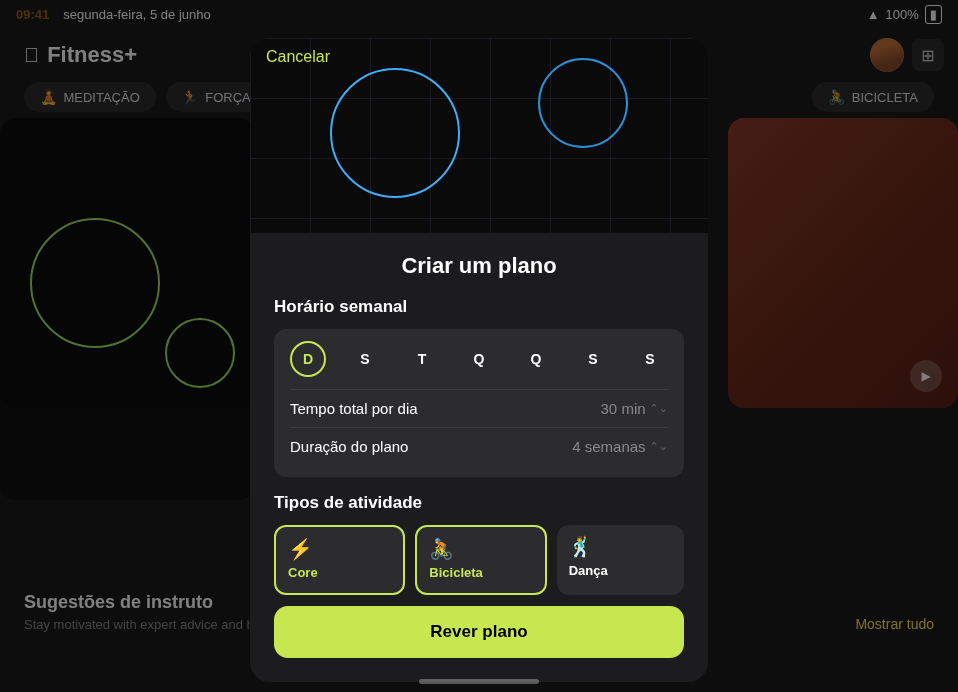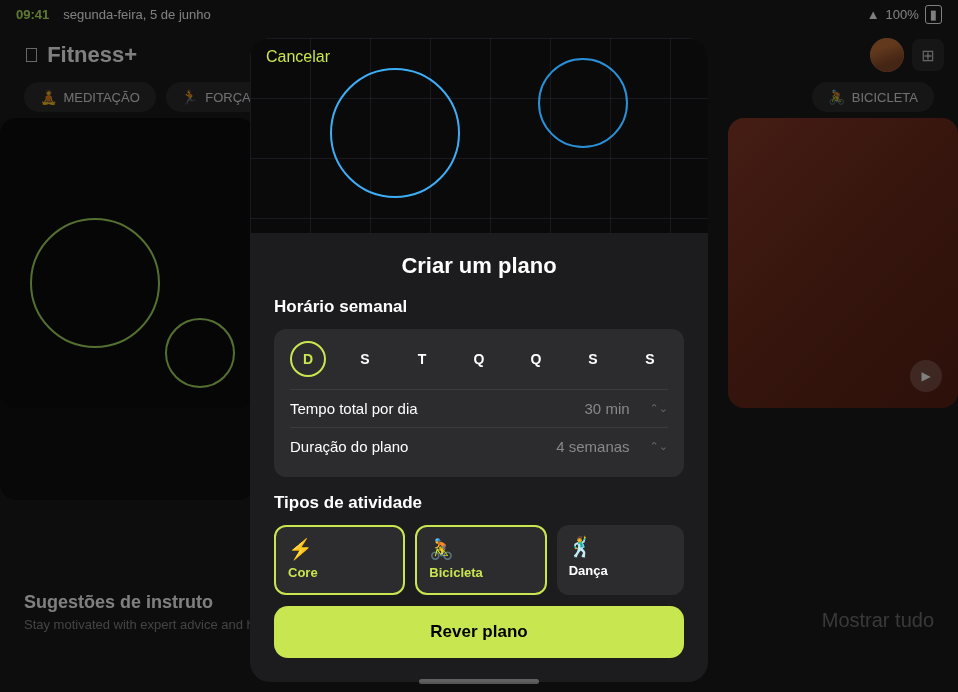--- a/index.html
+++ b/index.html
@@ -19,21 +19,21 @@
       height: 28px;
       background: #1a1a1a;
       display: flex;
       align-items: center;
       justify-content: space-between;
       padding: 0 16px;
       z-index: 10;
     }
     .status-bar-time {
       font-size: 13px;
-      color: #bef264;
+      color: #a16207;
       font-weight: 600;
     }
     .status-bar-date {
       font-size: 13px;
       color: #fff;
       margin-left: 8px;
     }
     .status-bar-right {
       display: flex;
       align-items: center;
@@ -166,22 +166,22 @@
       margin-top: 10px;
     }
     .sugestoes-sub {
       color: #888;
       font-size: 13px;
     }
     .mostrar-tudo {
       position: absolute;
       right: 24px;
       bottom: 60px;
-      color: #737373;
-      font-size: 20px;
+      color: #fde047;
+      font-size: 14px;
     }
 
     
     .right-card {
       position: absolute;
       top: 118px; right: 0;
       width: 230px;
       height: 290px;
       background: linear-gradient(135deg, #8b3a2a 0%, #6b2a1a 50%, #5a2015 100%);
       border-radius: 16px;
@@ -350,21 +350,21 @@
     }
     .schedule-row-label {
       color: #fff;
       font-size: 15px;
     }
     .schedule-row-value {
       color: #888;
       font-size: 15px;
       display: flex;
       align-items: center;
-      gap: 20px;
+      gap: 4px;
     }
     .chevron-updown {
       font-size: 11px;
       color: #666;
     }
 
     
     .activity-section {
       margin-top: 16px;
     }

